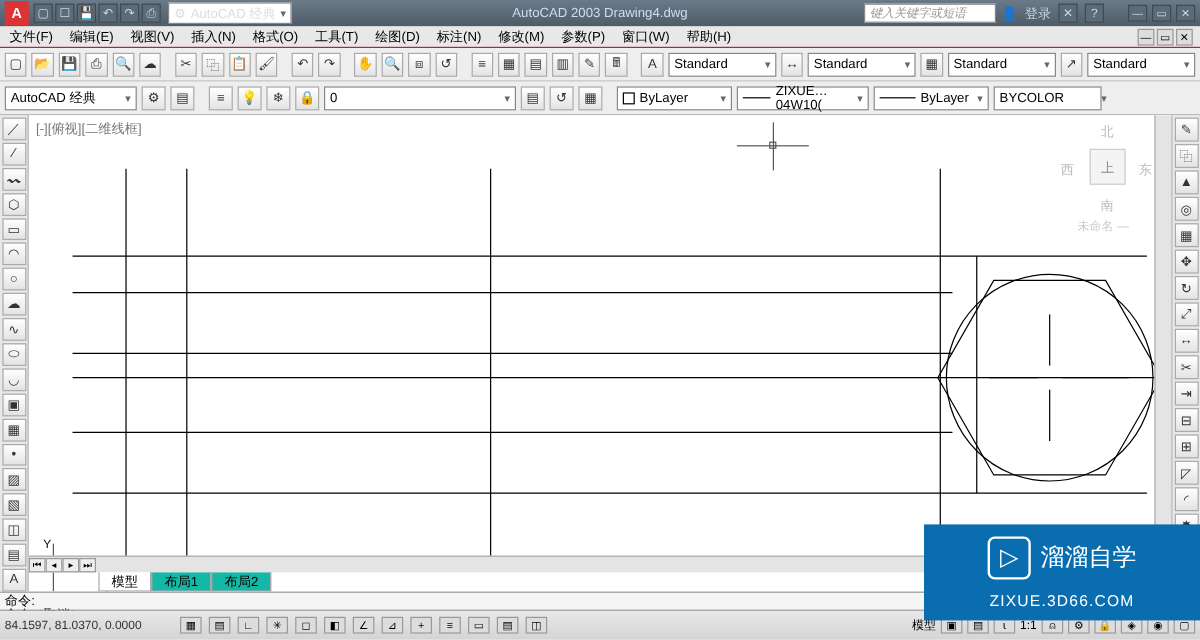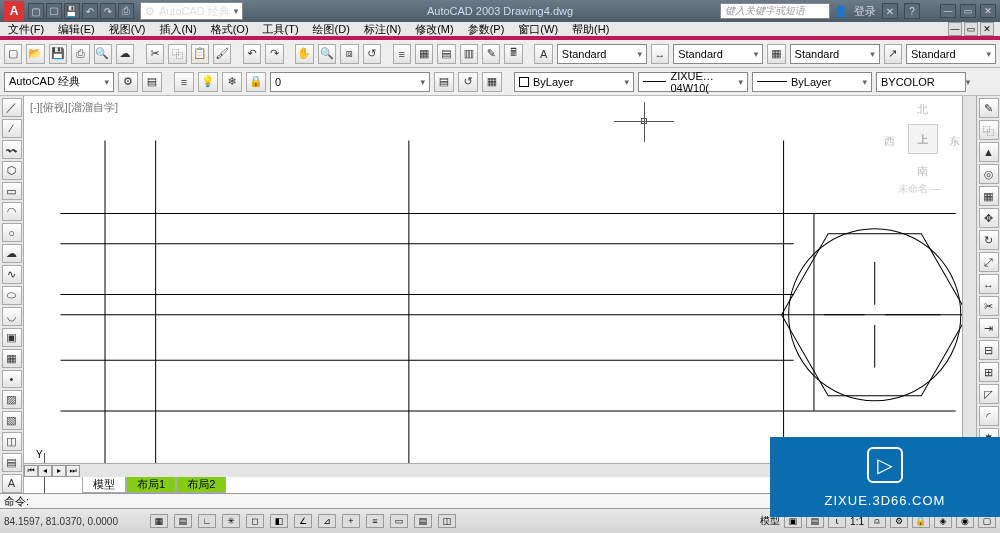--- a/index.html
+++ b/index.html
@@ -9,30 +9,30 @@
 .titlebar .logo { width: 20px; height: 20px; background: #d33; margin: 0 4px; display:flex;align-items:center;justify-content:center;color:#fff;font-weight:bold;font-size:12px;}
 .titlebar .qat { display:flex; gap:2px; align-items:center; }
 .titlebar .qat-btn { width:16px; height:16px; background:#5c6b78; border:1px solid #3f4a54; display:inline-flex;align-items:center;justify-content:center;font-size:10px;color:#cfd8e0;}
 .titlebar .ws-sel { margin-left:6px; height:18px; background:#fff; border:1px solid #888; font-size:11px; padding:0 4px; display:flex;align-items:center;gap:4px;}
 .titlebar .title-center { position:absolute; left:50%; transform:translateX(-50%); color:#cde; font-size:11px;}
 .titlebar .search { position:absolute; right:170px; height:16px; width:110px; background:#fff; border:1px solid #888; font-size:10px; font-style:italic; color:#999; padding:0 4px; display:flex;align-items:center;}
 .titlebar .right-group { position:absolute; right:80px; display:flex; align-items:center; gap:6px; font-size:11px; color:#cfd8e0;}
 .titlebar .win-controls { position:absolute; right:4px; display:flex; gap:4px;}
 .titlebar .win-controls span{ width:16px;height:14px;background:#5c6b78;border:1px solid #3f4a54;display:inline-flex;align-items:center;justify-content:center;font-size:9px;color:#cfd8e0;}
 
-.menubar { height:18px; background:#e8e8e8; border-bottom:4px solid #be185d; display:flex; align-items:center; font-size:11px; padding-left:8px; gap:14px;}
+.menubar { height:18px; background:#e8e8e8; border-bottom:1px solid #be185d; display:flex; align-items:center; font-size:11px; padding-left:8px; gap:14px;}
 .menubar span{ cursor:default;}
 .doc-win-controls{ position:absolute; right:6px; display:flex; gap:2px;}
 .doc-win-controls span{width:14px;height:14px;border:1px solid #999;background:#ddd;display:inline-flex;align-items:center;justify-content:center;font-size:9px;}
 
 .toolbar-row { height:28px; background:#eee; border-bottom:1px solid #bbb; display:flex; align-items:center; padding:0 4px; gap:4px;}
 .tb-btn{ width:20px; height:20px; border:1px solid #aaa; background:linear-gradient(#fff,#e3e3e3); display:inline-flex;align-items:center;justify-content:center;font-size:11px;color:#333;}
 .tb-sep{ width:4px;}
 .tb-drop{ height:20px; border:1px solid #888; background:#fff; font-size:11px; padding:0 4px; display:flex;align-items:center; gap:4px;}
-.tb-drop.wide{width:90px;gap:31px;} .tb-drop.wider{width:110px;} .tb-drop.wide2{width:120px;}
+.tb-drop.wide{width:90px;gap:31px;} .tb-drop.wider{width:110px;} .tb-drop.wide2{width:96px;}
 .caret{margin-left:auto;font-size:9px;color:#666;}
 
 .content { position:absolute; top:96px; bottom:40px; left:0; right:0; display:flex;}
 .left-tools{ width:24px; background:#e8e8e8; border-right:1px solid #aaa; display:flex;flex-direction:column;gap:2px;padding-top:2px;align-items:center;}
 .left-tools .tb-btn{width:20px;height:20px;}
 .right-tools{ width:24px; background:#e8e8e8; border-left:1px solid #aaa; display:flex;flex-direction:column;gap:2px;padding-top:2px;align-items:center;}
 .right-tools .tb-btn{width:20px;height:20px;}
 .canvas-area{ flex:1; background:#fff; position:relative; overflow:hidden;}
 .viewlabel{ position:absolute; top:4px; left:6px; font-size:11px; color:#777;}
 .crosshair-h{position:absolute;width:60px;height:1px;background:#555;top:25px;left:590px;}
@@ -45,21 +45,21 @@
 .viewcube .cube{position:absolute;top:22px;left:26px;width:30px;height:30px;border:1px solid #ccc;background:#f4f4f4;display:flex;align-items:center;justify-content:center;color:#888;}
 .viewcube .wcs{position:absolute;top:80px;left:16px;color:#ccc;font-size:10px;}
 
 .ucs{position:absolute;left:10px;bottom:40px;}
 .ucs-y{width:1px;height:40px;background:#555;position:absolute;left:10px;top:0;}
 .ucs .ly{position:absolute;top:-4px;left:2px;font-size:10px;} .ucs .lx{position:absolute;top:36px;left:52px;font-size:10px;}
 
 .hscroll{position:absolute;left:0;right:0;bottom:16px;height:14px;background:#e4e4e4;border-top:1px solid #aaa;display:flex;align-items:center;}
 .hscroll .arrow{width:14px;height:12px;border:1px solid #999;background:#eee;display:inline-flex;align-items:center;justify-content:center;font-size:8px;}
 .tabs{position:absolute;left:58px;bottom:0;height:16px;display:flex;font-size:11px;}
-.tab{border:1px solid #aaa;border-top:none;padding:0 10px;background:#fff;} .tab.inactive{background:#84cc16;}
+.tab{border:1px solid #aaa;border-top:none;padding:0 10px;background:#fff;} .tab.inactive{background:#14b8a6;}
 
 .hscroll-right{position:absolute;right:0;bottom:16px;width:50px;height:14px;display:flex;}
 .hscroll-right .arrow{width:14px;height:12px;border:1px solid #999;background:#eee;display:inline-flex;align-items:center;justify-content:center;font-size:8px;}
 
 .vscroll{position:absolute;right:0;top:0;width:14px;bottom:30px;background:#e4e4e4;border-left:1px solid #aaa;}
 
 .cmdline{ position:absolute; bottom:16px; left:0; right:0; height:24px; background:#f5f5f5; border-top:1px solid #999; font-size:11px; font-family:monospace; padding:1px 4px; line-height:12px;}
 .cmdline .prompt{ display:block;}
 
 .statusbar{ position:absolute; bottom:0; left:0; right:0; height:16px; background:linear-gradient(#e8e8e8,#d4d4d4); border-top:1px solid #999; display:flex;align-items:center;font-size:10px;padding:12px 4px;gap:6px;}
@@ -239,21 +239,21 @@
     <span class="tb-btn">▦</span>
     <span class="tb-btn">•</span>
     <span class="tb-btn">▨</span>
     <span class="tb-btn">▧</span>
     <span class="tb-btn">◫</span>
     <span class="tb-btn">▤</span>
     <span class="tb-btn">A</span>
   </div>
 
   <div class="canvas-area">
-    <div class="viewlabel">[-][俯视][溜溜自学]</div>
+    <div class="viewlabel">[-][俯视][二维线框]</div>
     <div class="crosshair-h"></div>
     <div class="crosshair-v"></div>
     <div class="crosshair-box"></div>
 
     <svg class="drawing" viewBox="0 0 940 380">
 
       <line x1="36" y1="110" x2="920" y2="110"></line>
       <line x1="36" y1="140" x2="760" y2="140"></line>
       <line x1="36" y1="190" x2="760" y2="190"></line>
       <line x1="36" y1="210" x2="940" y2="210"></line>
@@ -361,15 +361,16 @@
     <span class="sb-btn">🔒</span>
     <span class="sb-btn">◈</span>
     <span class="sb-btn">◉</span>
     <span class="sb-btn">▢</span>
   </div>
 </div>
 
 <div class="watermark">
   <div class="main">
     <div class="play">▷</div>
+    <span>溜溜自学</span>
   </div>
   <div class="url">ZIXUE.3D66.COM</div>
 </div>
 
 </body></html>

